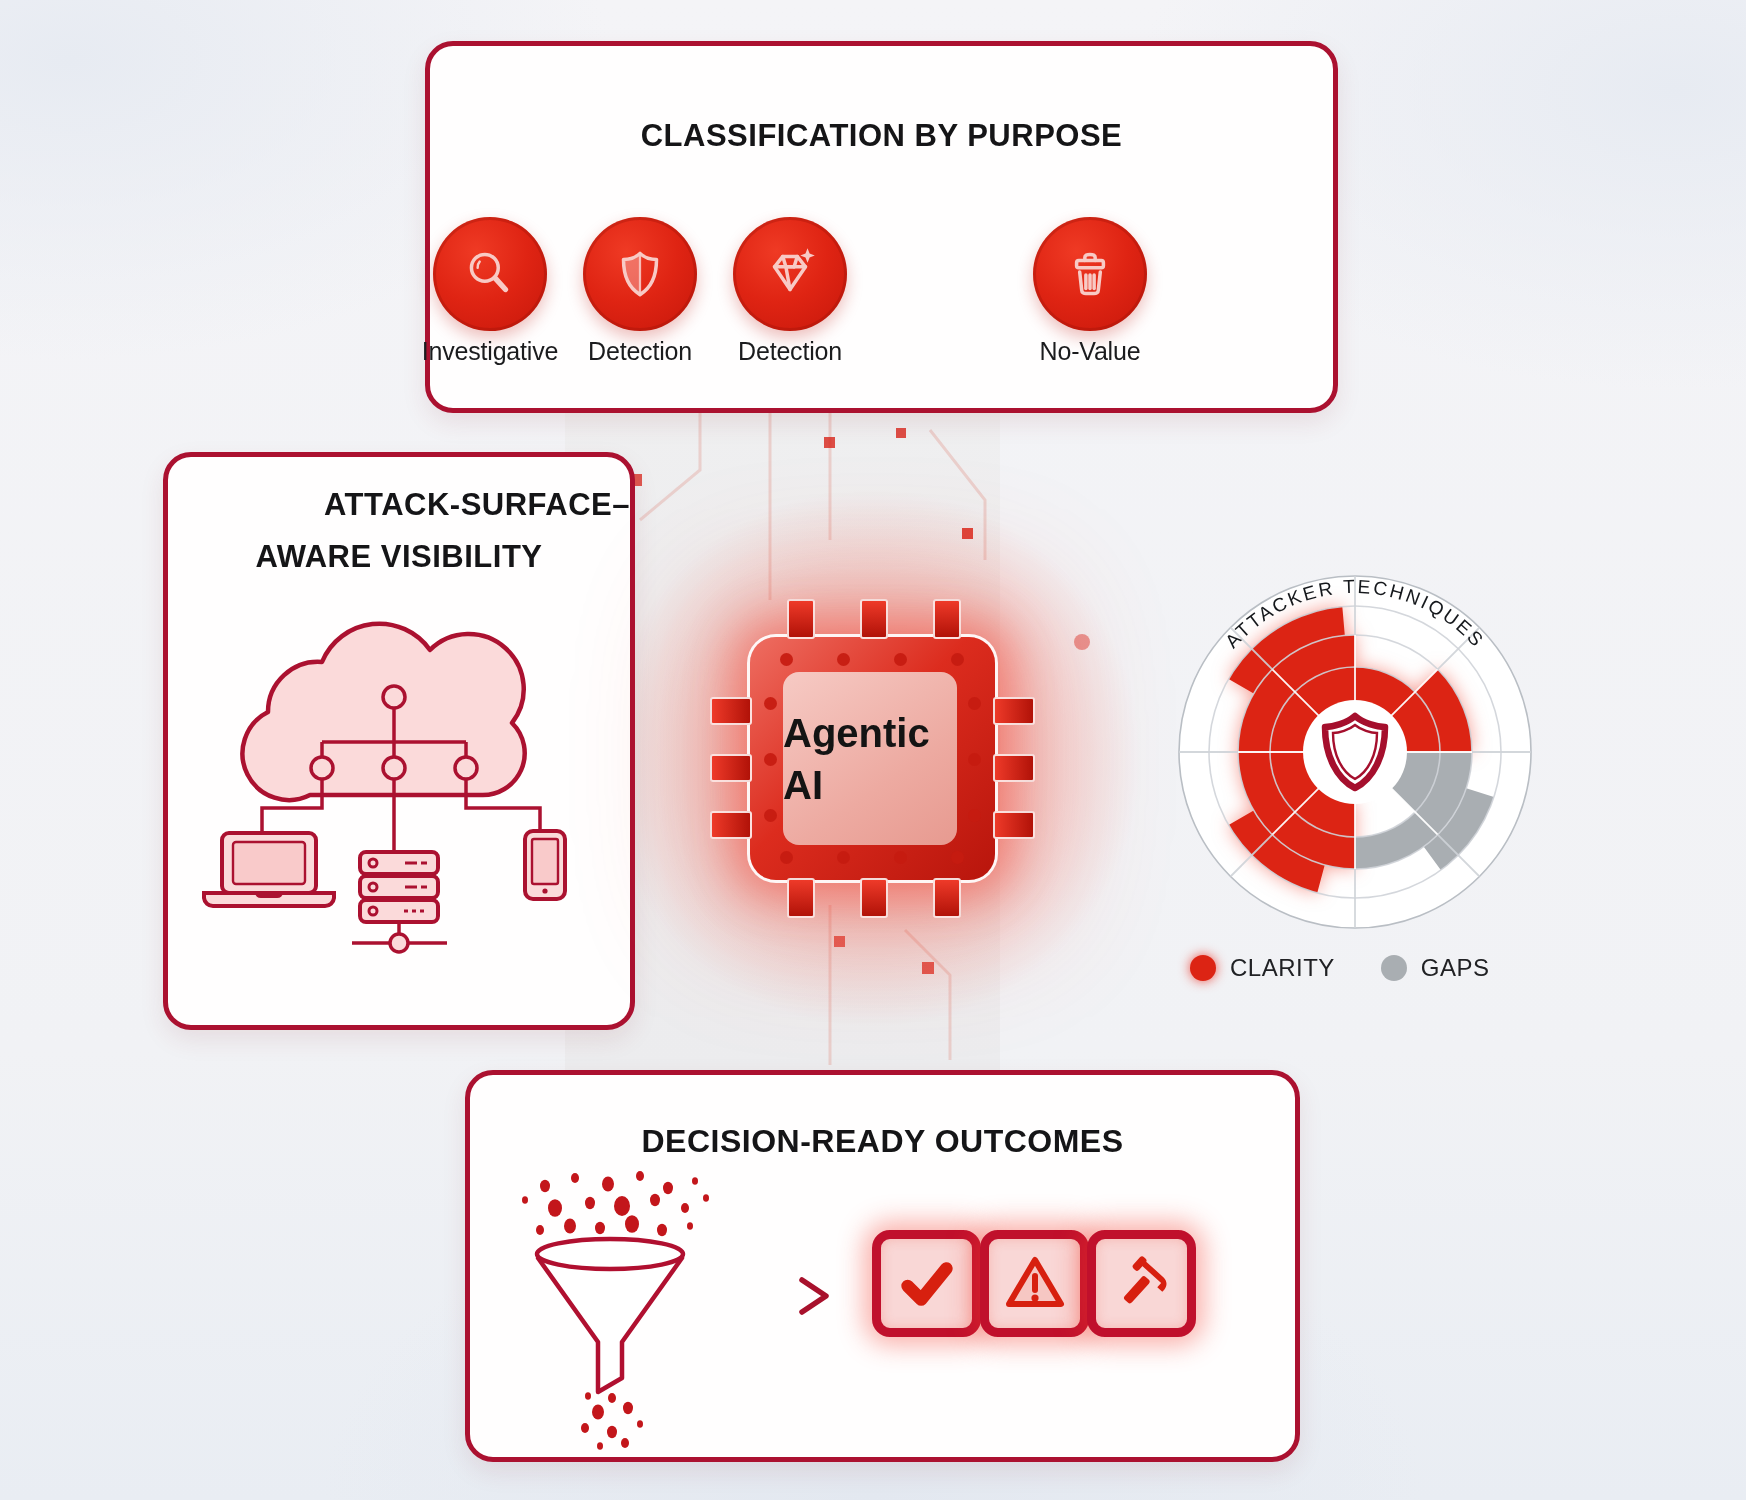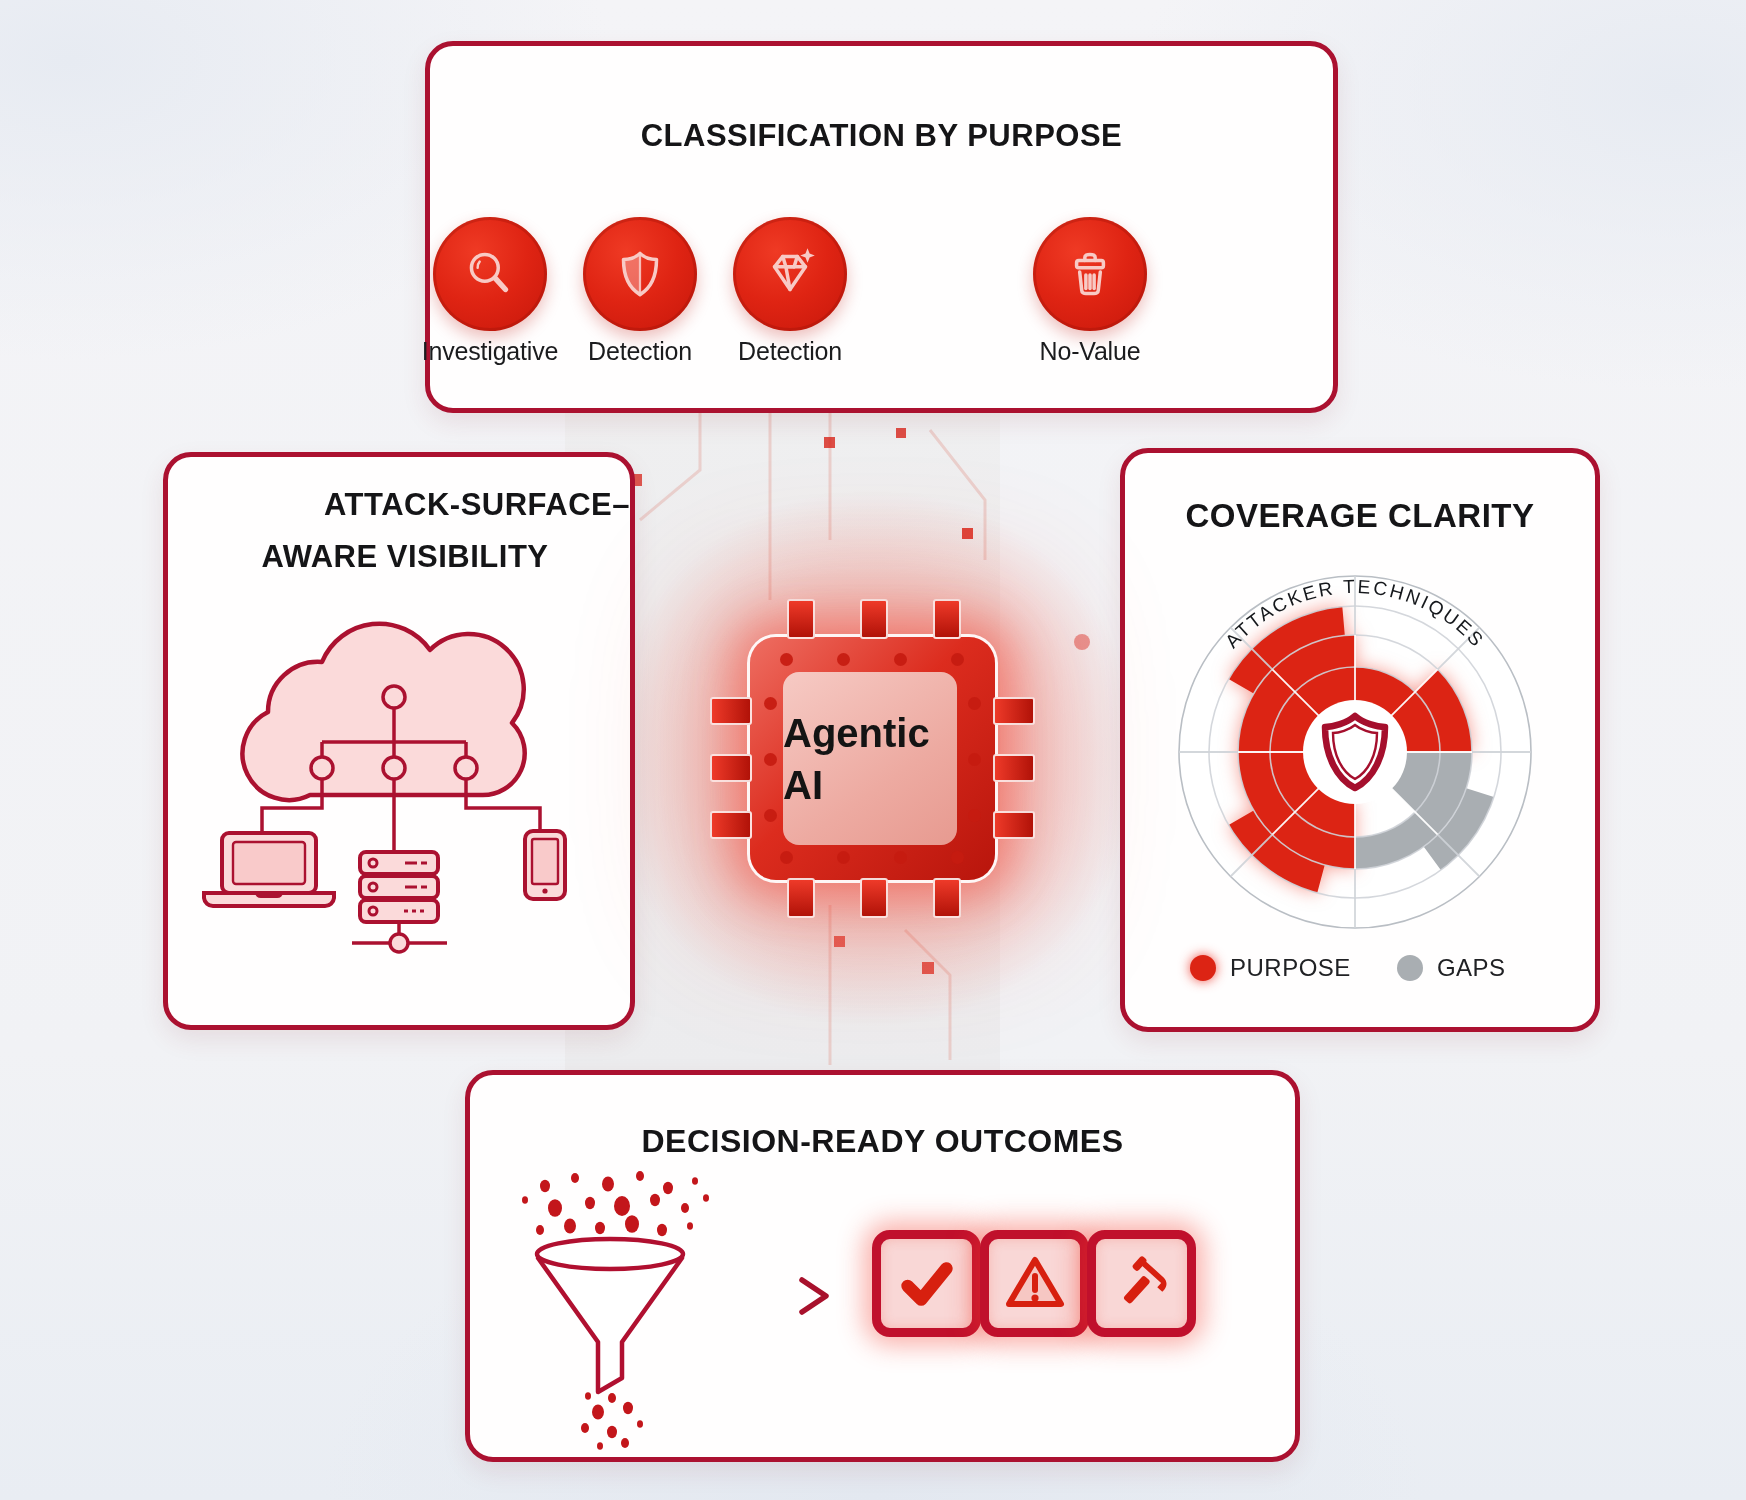--- a/index.html
+++ b/index.html
@@ -157,30 +157,27 @@
               <line x1="36" y1="33" x2="36" y2="46"></line>
           </g>
         </svg>
       </div>
       <div class="class-label">No-Value</div>
     </div>
   </div>
 
   <div id="panel-left" class="panel">
     <div class="panel-title" style="top:30px;font-size:31px;text-align:right;">ATTACK-SURFACE–</div>
-    <div class="panel-title" style="top:82px;font-size:31px;margin-left:6px;">AWARE VISIBILITY</div>
-  </div>
-
-  <div id="panel-right" class="panel">
-    <div class="panel-title" style="top:44px;font-size:33px;">COVERAGE CLARITY</div>
-  </div>
+    <div class="panel-title" style="top:82px;font-size:31px;">AWARE VISIBILITY</div>
+  </div>
+
   <div id="legend">
     <div class="legend-item">
       <span class="legend-dot covered" style="background: rgb(220, 36, 20);"></span>
-      <span>PURPOSE</span>
+      <span>CLARITY</span>
     </div>
     <div class="legend-item">
       <span class="legend-dot gap" style="background: rgb(169, 174, 178);"></span>
       <span>GAPS</span>
     </div>
   </div>
 
   <div id="panel-bottom" class="panel">
     <div class="panel-title" style="top:48px;font-size:32px;">DECISION-READY OUTCOMES</div>
   </div>

